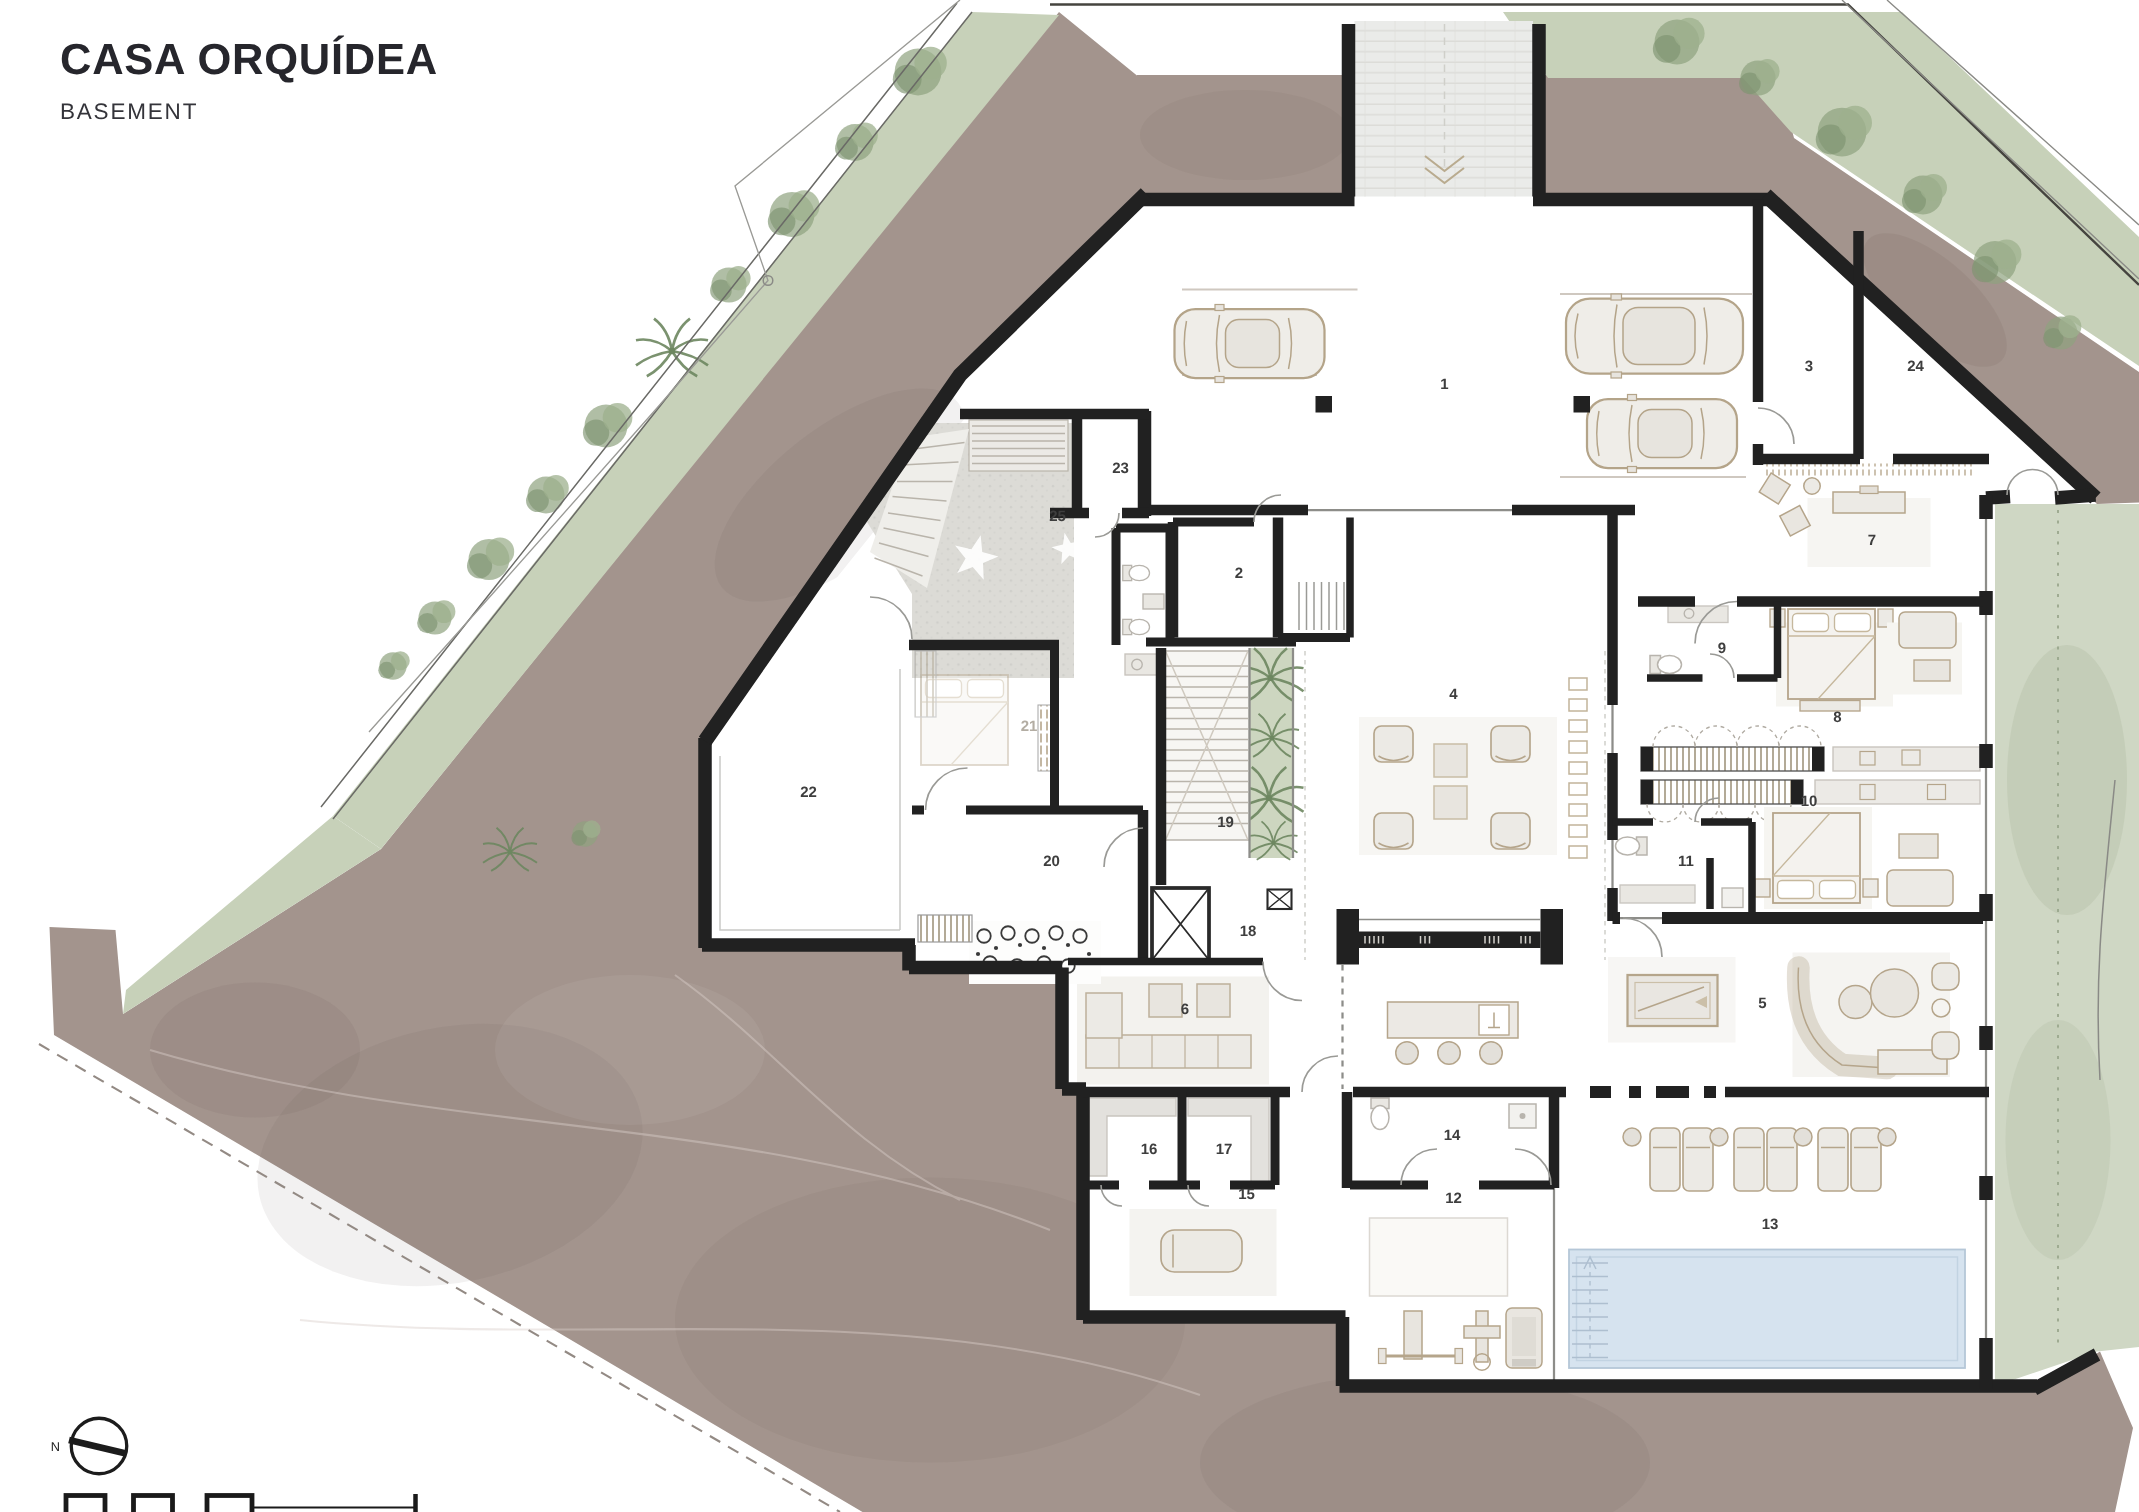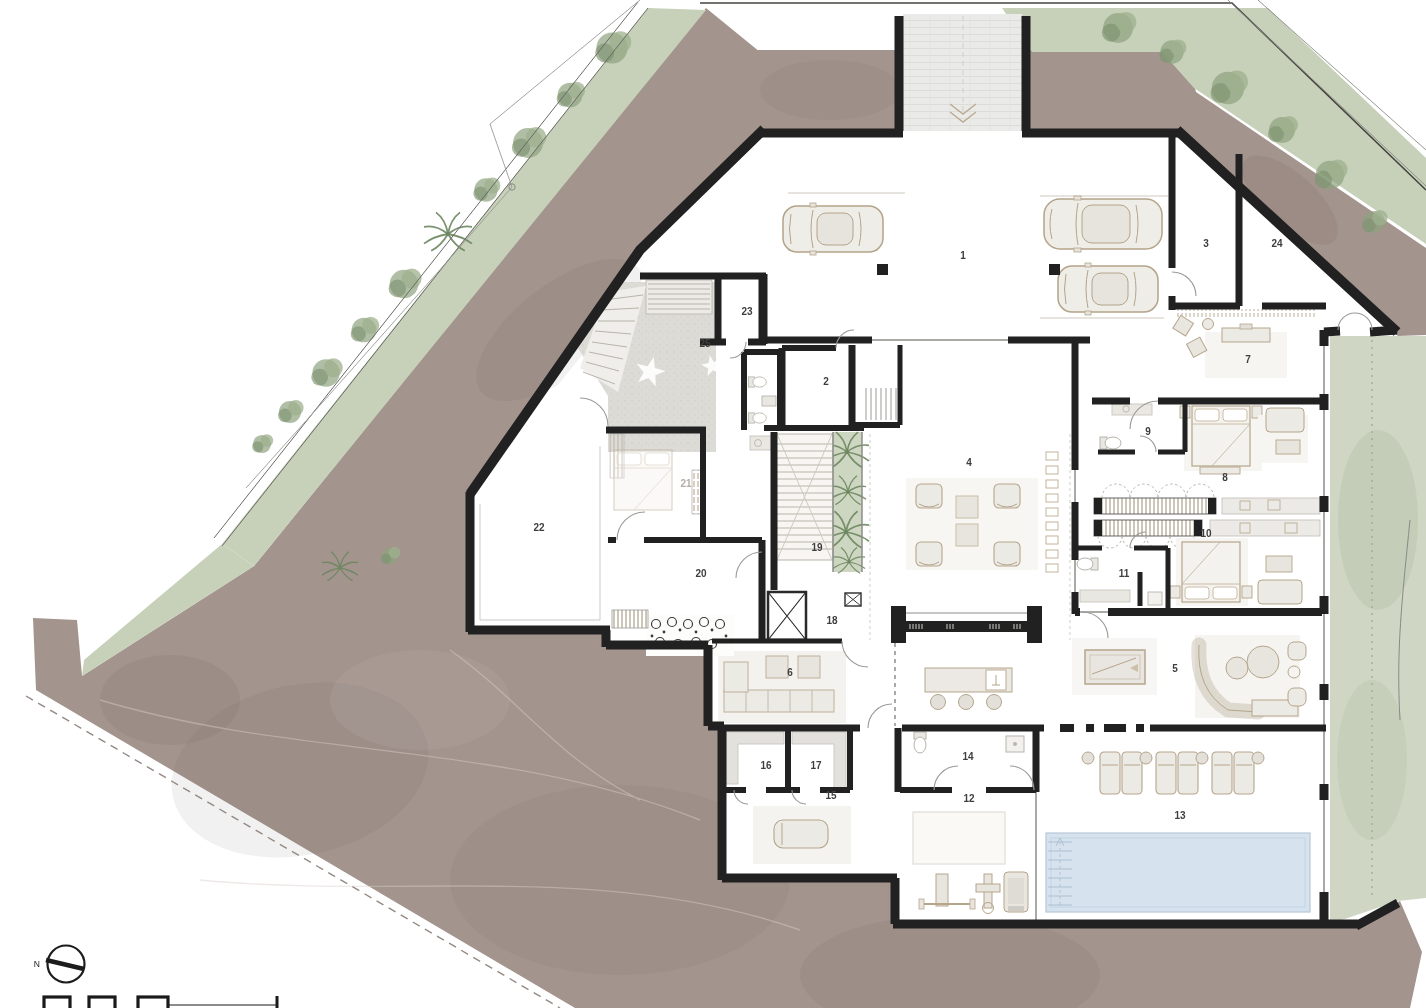--- a/index.html
+++ b/index.html
@@ -10,20 +10,24 @@
   #hdr h1{margin:0;font-size:29px;font-weight:600;letter-spacing:.5px;color:#26262c;}
   #hdr h2{margin:9px 0 0 0;font-size:15px;font-weight:500;letter-spacing:1.2px;color:#34343a;}
   .rl{font-size:10px;font-weight:bold;fill:#3e3e3e;text-anchor:middle;}
   .rl-faint{fill:#b3ada3;}
 </style>
 </head>
 <body>
 
 <div id="stage">
 
+<div id="hdr">
+  <h1>CASA ORQUÍDEA</h1>
+  <h2>BASEMENT</h2>
+</div>
 
 <svg id="plan" width="1426" height="1008" viewBox="0 0 1426 1008">
 <defs>
   <g id="tree">
           <circle r="13" fill="#8ea37f" opacity="0.7"></circle>
           <circle cx="-6" cy="4" r="8" fill="#7e9470" opacity="0.65"></circle>
           <circle cx="7" cy="-5" r="9" fill="#9db08d" opacity="0.75"></circle>
         </g>
   <g id="palm">
           <g stroke="#6d8760" stroke-width="1.5" fill="none" opacity="0.9">

